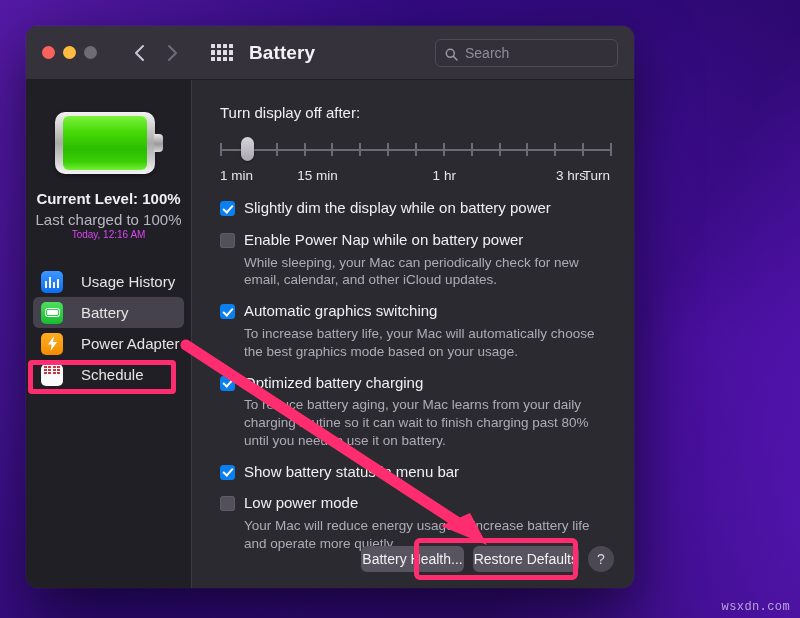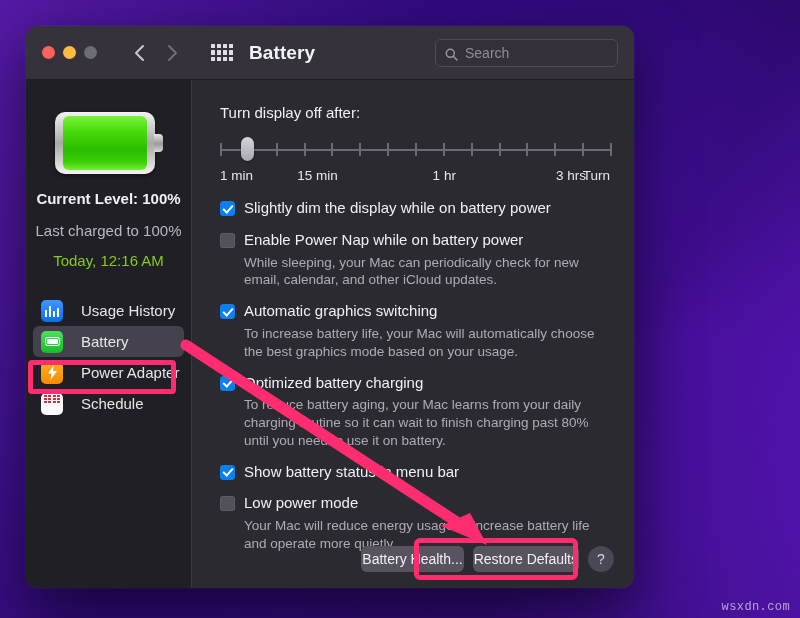--- a/index.html
+++ b/index.html
@@ -144,22 +144,22 @@
   }
   #batt-graphic .cap {
     position: absolute; right: 0; top: 22px;
     width: 9px; height: 18px;
     border-radius: 0 4px 4px 0;
     background: linear-gradient(180deg, #e6e6e6, #9a9a9a 55%, #d8d8d8);
   }
 
   #status { text-align: center; margin-top: 16px; padding: 0 6px; }
   #status .lvl { font-size: 15px; font-weight: bold; color: #f0eff3; }
-  #status .sub { font-size: 15px; color: #b9b6c2; margin-top: 15px; }
-  #status .time { font-size: 15px; color: #84cc16; margin-top: 13px; }
+  #status .sub { font-size: 15px; color: #b9b6c2; margin-top: 4px; }
+  #status .time { font-size: 10px; color: #d946ef; margin-top: 1px; }
 
   #navlist { margin-top: 26px; padding: 0 7px; }
   .navitem {
     display: flex; align-items: center; gap: 10px;
     height: 31px;
     padding: 0 8px;
     border-radius: 6px;
     cursor: default;
   }
   .navitem.selected { background: #45424d; }

